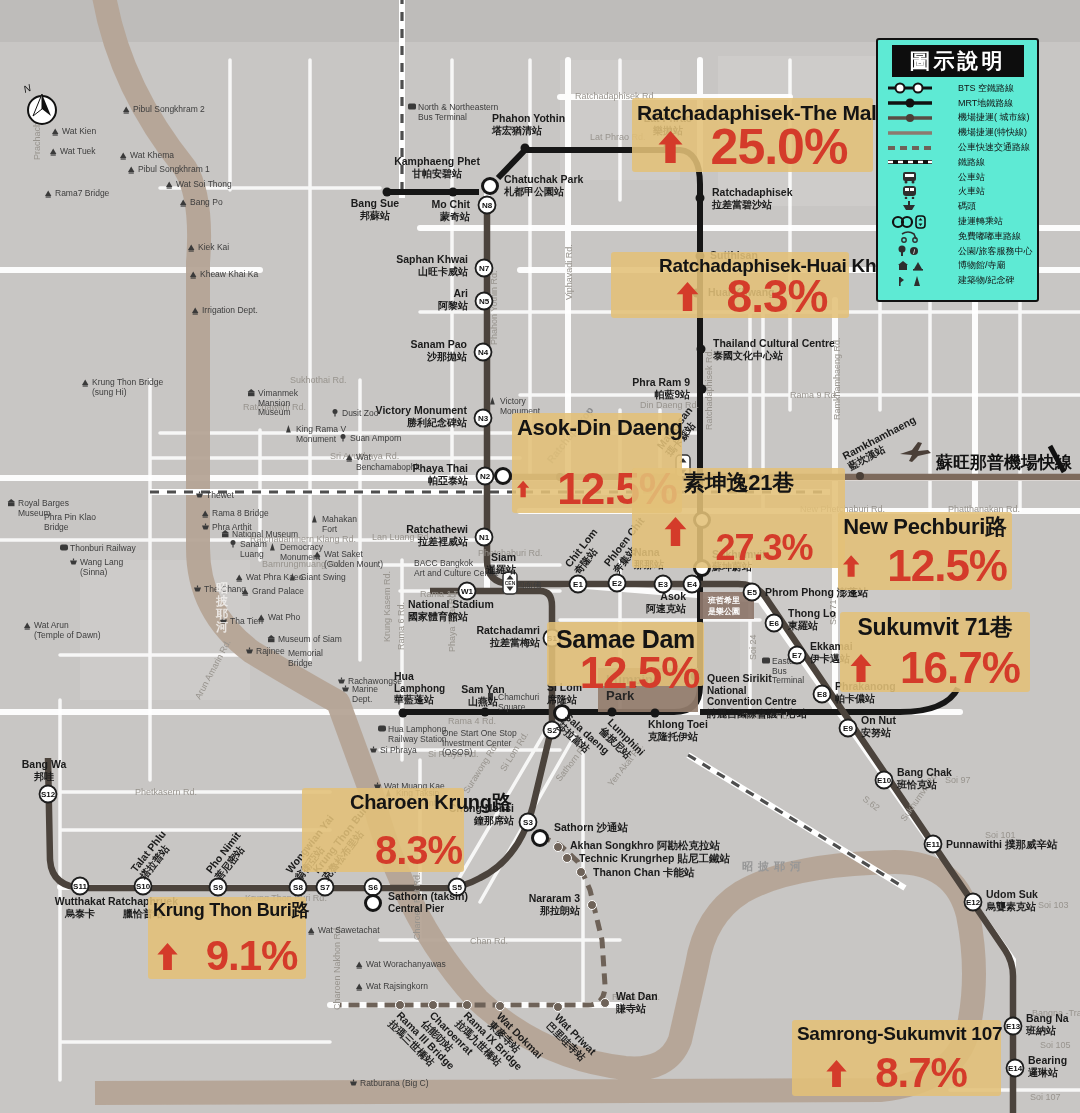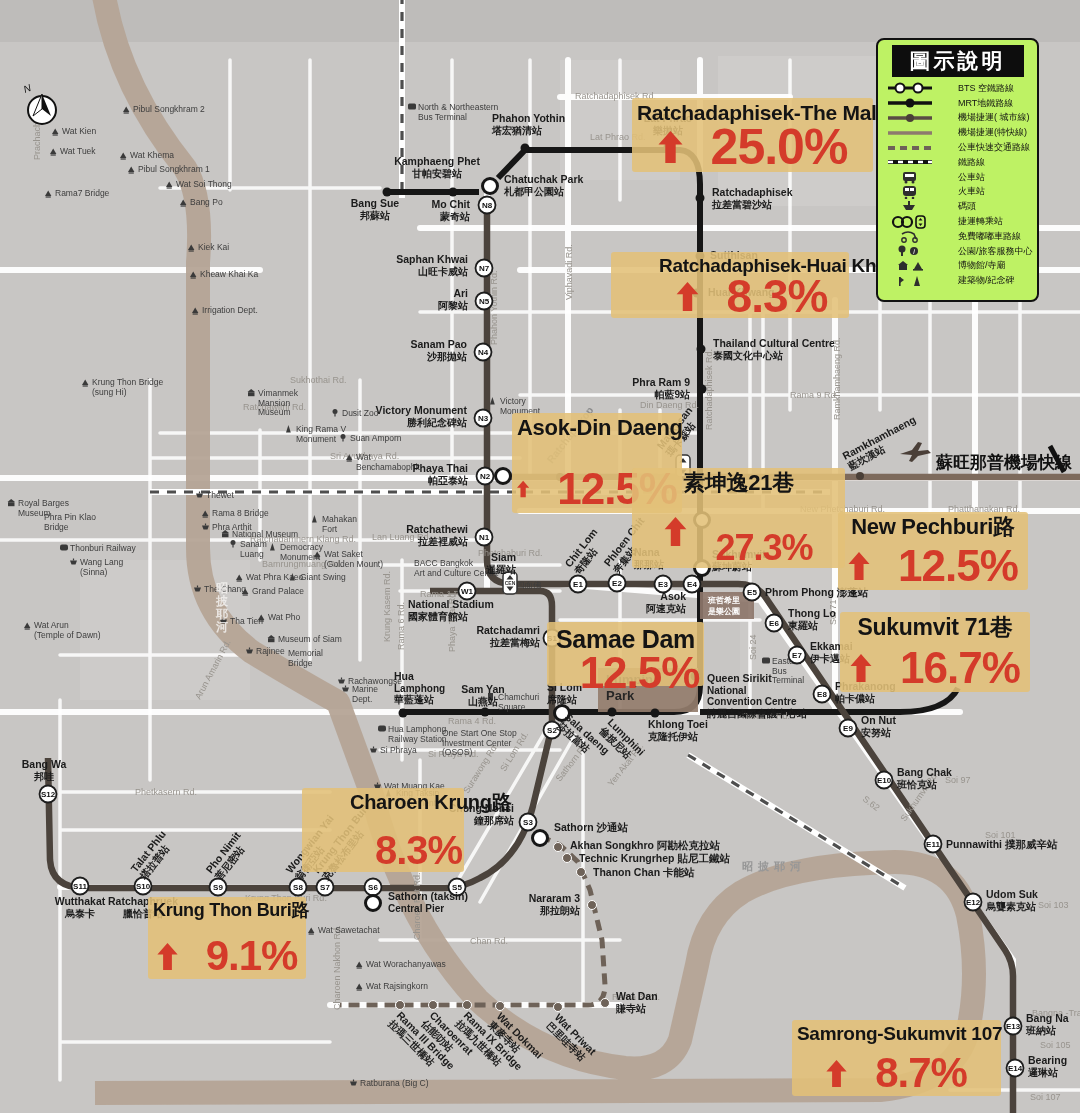--- a/index.html
+++ b/index.html
@@ -19,22 +19,22 @@
   .pk{font-weight:bold;}
   
   #callouts{position:absolute;left:0;top:0;width:100%;height:100%;pointer-events:none;}
   .co{position:absolute;background:rgba(227,192,120,.88);border-radius:3px;display:flex;flex-direction:column;
       justify-content:space-between;box-sizing:border-box;padding:3px 5px 4px;}
   .co .t{font-weight:bold;color:#141414;text-align:center;white-space:nowrap;line-height:1.12;letter-spacing:-.3px;}
   .co .vrow{display:flex;align-items:center;justify-content:center;gap:28px;}
   .co .pv{font-weight:bold;color:#d43b2a;letter-spacing:-1px;line-height:.9;white-space:nowrap;}
   .co .ar{display:block;}
   
-  #legend{position:absolute;left:876px;top:38px;width:163px;height:264px;background:#bef264;
-          border:2.5px solid #111;border-radius:8px;box-sizing:border-box;}
+  #legend{position:absolute;left:876px;top:38px;width:163px;height:264px;background:#5eead4;
+          border:2.5px solid #111;border-radius:3px;box-sizing:border-box;}
   #legend .lt{width:132px;margin:5px auto 4px;background:#0d0d0d;color:#fff;font-size:21px;font-weight:bold;
               text-align:center;letter-spacing:3px;padding:2px 0;}
   #legend-items{padding:0 5px 0 7px;}
   .lrow{display:flex;align-items:center;height:14.8px;}
   .lrow .ls{width:50px;flex:none;display:flex;justify-content:center;align-items:center;}
   .lrow .ll{font-size:9px;color:#111;white-space:nowrap;margin-left:23px;}
 </style>
 </head>
 <body>
 
@@ -1073,21 +1073,21 @@
       </div>
       <div class="co" style="left: 632px; top: 468px; width: 213px; height: 100px;">
         <div class="t" style="font-size: 22px;">素坤逸21巷</div>
         <div class="vrow">
           <svg width="23" height="29" viewBox="0 0 60 80" class="ar">
             <polygon points="30,0 60,34 43,34 43,80 17,80 17,34 0,34" fill="#d43b2a"></polygon>
           </svg>
           <span class="pv" style="font-size: 36px; margin-top: 32px;">27.3%</span>
         </div>
       </div>
-      <div class="co" style="left: 838px; top: 512px; width: 190px; height: 78px;">
+      <div class="co" style="left: 838px; top: 512px; width: 174px; height: 78px;">
         <div class="t" style="font-size: 22px;">New Pechburi路</div>
         <div class="vrow">
           <svg width="22" height="28" viewBox="0 0 60 80" class="ar">
             <polygon points="30,0 60,34 43,34 43,80 17,80 17,34 0,34" fill="#d43b2a"></polygon>
           </svg>
           <span class="pv" style="font-size: 44px;">12.5%</span>
         </div>
       </div>
       <div class="co" style="left: 547px; top: 622px; width: 157px; height: 64px;">
         <div class="t" style="font-size: 25px;">Samae Dam</div>

